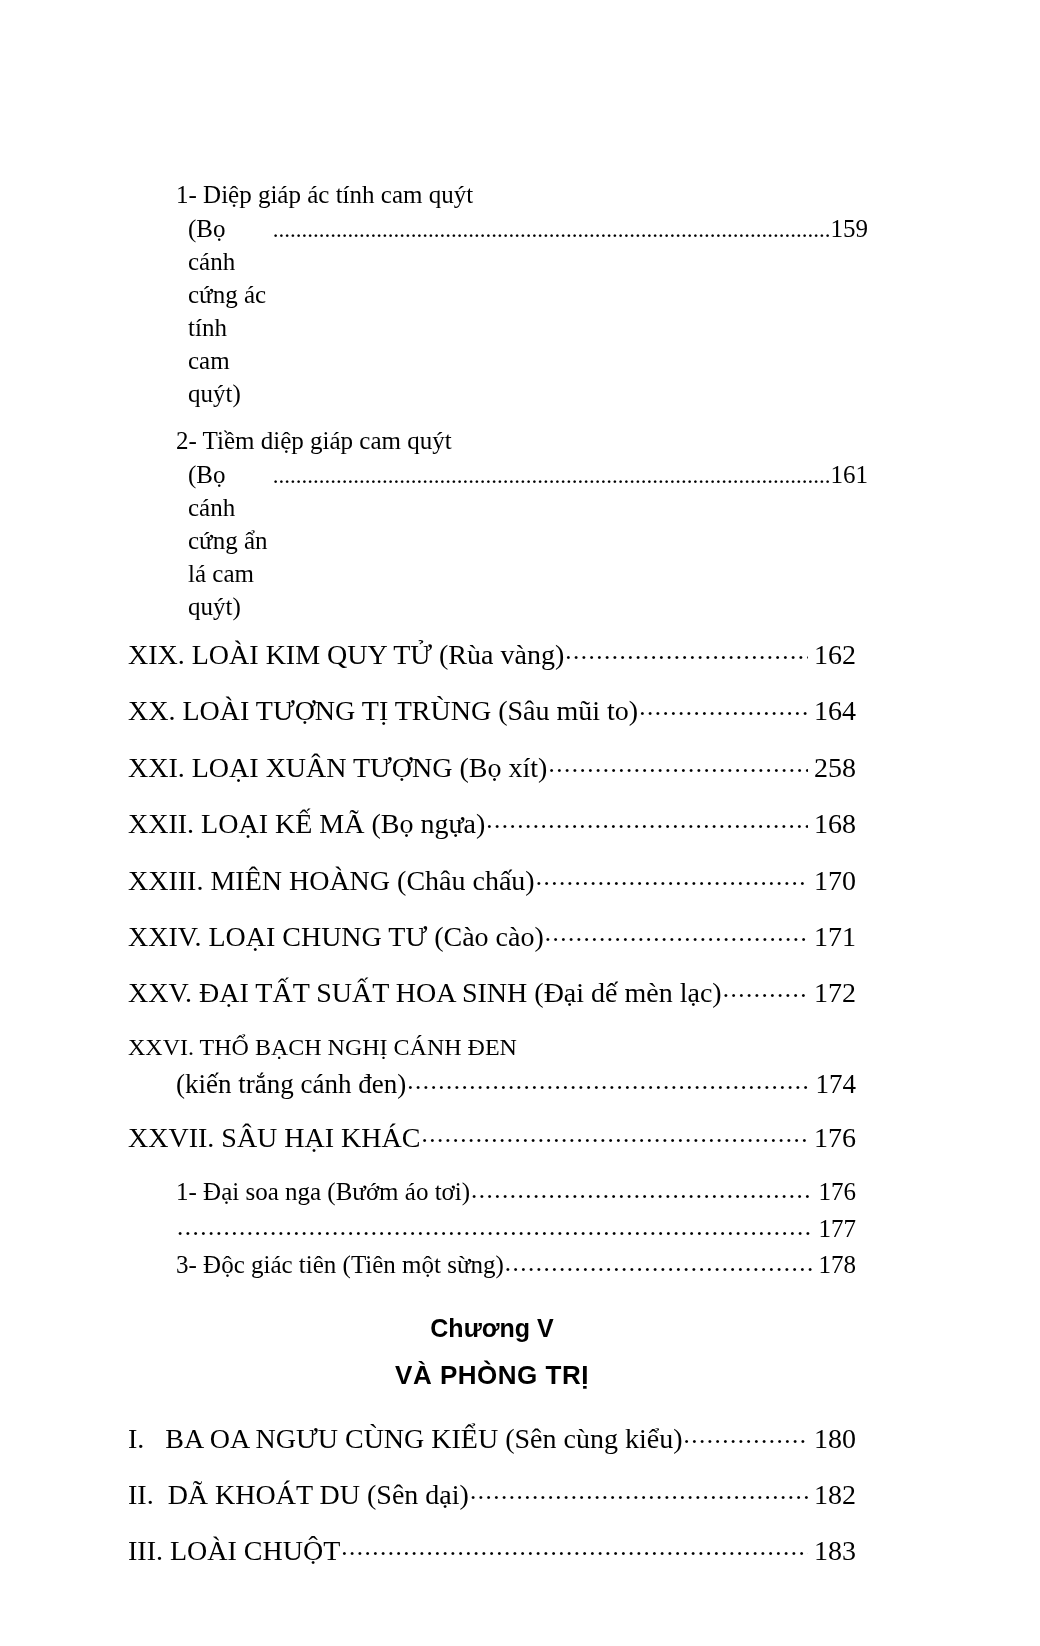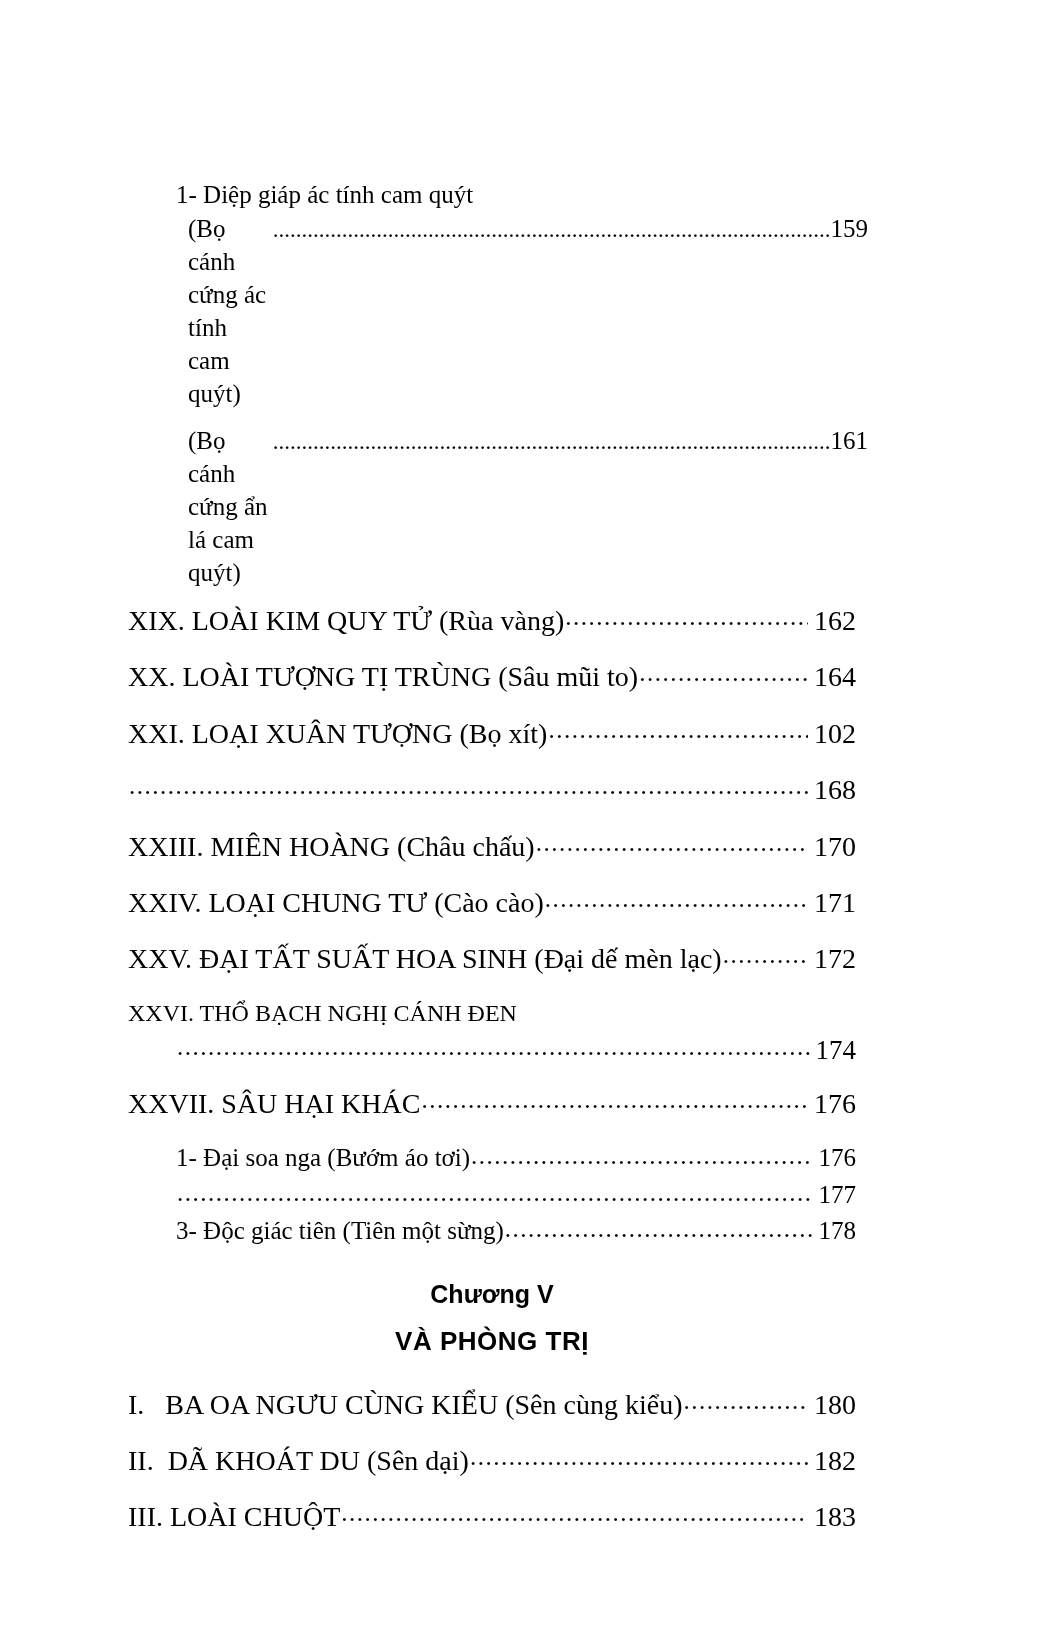--- a/index.html
+++ b/index.html
@@ -128,20 +128,21 @@
     <div class="sub-wrap">
       <div class="sub-first">1- Diệp giáp ác tính cam quýt</div>
       <div class="sub-second">
         <span class="label">(Bọ cánh cứng ác tính cam quýt)</span>
         <span class="leader">.................................................................................................</span>
         <span class="page-num">159</span>
       </div>
     </div>
 
     <div class="sub-wrap">
+      <div class="sub-first">2- Tiềm diệp giáp cam quýt</div>
       <div class="sub-second">
         <span class="label">(Bọ cánh cứng ẩn lá cam quýt)</span>
         <span class="leader">.................................................................................................</span>
         <span class="page-num">161</span>
       </div>
     </div>
 
     <div class="entry roman">
       <span class="label">XIX. LOÀI KIM QUY TỬ (Rùa vàng)</span>
       <span class="leader">.................................................................................................</span>
@@ -150,24 +151,25 @@
 
     <div class="entry roman">
       <span class="label">XX. LOÀI TƯỢNG TỊ TRÙNG (Sâu mũi to)</span>
       <span class="leader">.................................................................................................</span>
       <span class="page-num">164</span>
     </div>
 
     <div class="entry roman">
       <span class="label">XXI. LOẠI XUÂN TƯỢNG (Bọ xít)</span>
       <span class="leader">.................................................................................................</span>
-      <span class="page-num">102</span>
-    </div>
-
-    <div class="entry roman">
+      <span class="page-num">258</span>
+    </div>
+
+    <div class="entry roman">
+      <span class="label">XXII. LOẠI KẾ MÃ (Bọ ngựa)</span>
       <span class="leader">.................................................................................................</span>
       <span class="page-num">168</span>
     </div>
 
     <div class="entry roman">
       <span class="label">XXIII. MIÊN HOÀNG (Châu chấu)</span>
       <span class="leader">.................................................................................................</span>
       <span class="page-num">170</span>
     </div>
 
@@ -181,20 +183,21 @@
       <span class="label">XXV. ĐẠI TẤT SUẤT HOA SINH (Đại dế mèn lạc)</span>
       <span class="leader">.................................................................................................</span>
       <span class="page-num">172</span>
     </div>
 
     <div>
       <div class="entry roman2">
         <span class="label">XXVI. THỔ BẠCH NGHỊ CÁNH ĐEN</span>
       </div>
       <div class="entry cont">
+        <span class="label">(kiến trắng cánh đen)</span>
         <span class="leader">.................................................................................................</span>
         <span class="page-num">174</span>
       </div>
     </div>
 
     <div class="entry roman">
       <span class="label">XXVII. SÂU HẠI KHÁC</span>
       <span class="leader">.................................................................................................</span>
       <span class="page-num">176</span>
     </div>

